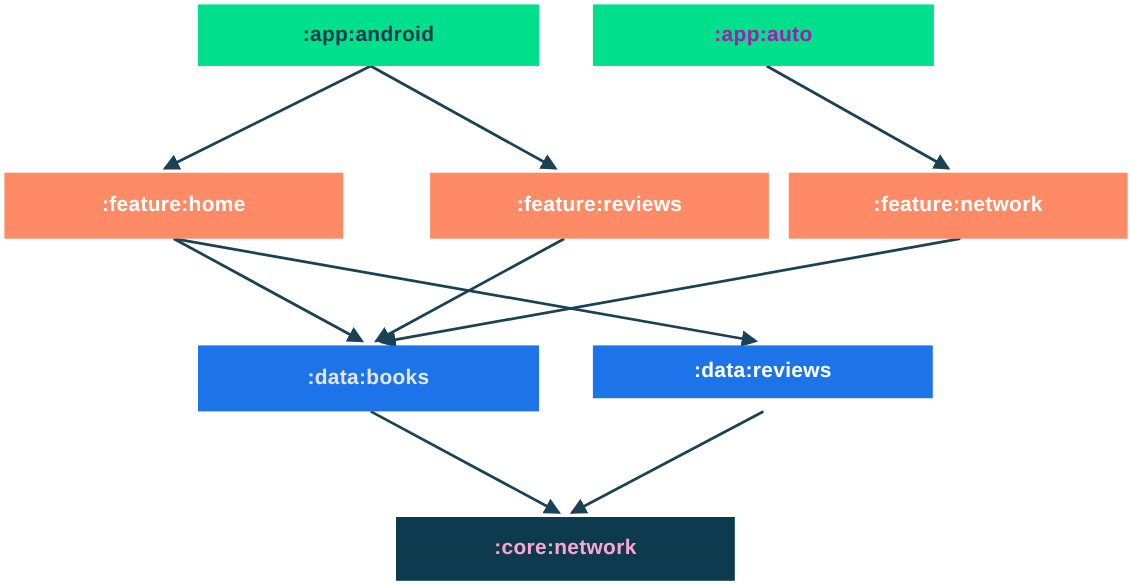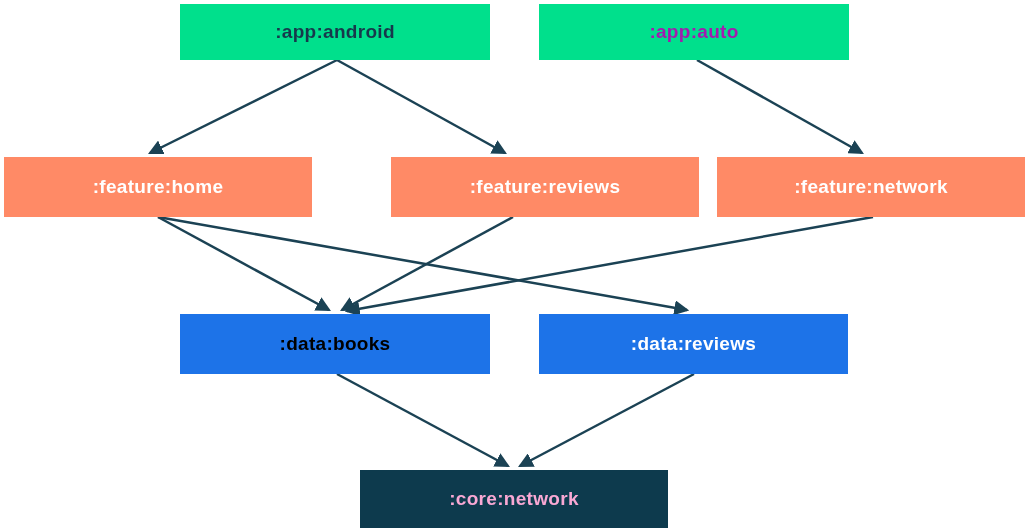--- a/index.html
+++ b/index.html
@@ -67,23 +67,23 @@
       </div>
       <div class="node" style="left: 4px; top: 157px; width: 308px; height: 60px; background: rgb(255, 138, 102); color: rgb(255, 255, 255);">
         <span>:feature:home</span>
       </div>
       <div class="node" style="left: 360px; top: 157px; width: 308px; height: 60px; background: rgb(255, 138, 102); color: rgb(255, 255, 255); margin-left: 31px;">
         <span>:feature:reviews</span>
       </div>
       <div class="node" style="left: 717px; top: 157px; width: 308px; height: 60px; background: rgb(255, 138, 102); color: rgb(255, 255, 255);">
         <span>:feature:network</span>
       </div>
-      <div class="node" style="left: 180px; top: 314px; width: 310px; height: 60px; background: rgb(29, 115, 232); color: #000000;">
+      <div class="node" style="left: 180px; top: 314px; width: 310px; height: 60px; background: rgb(29, 115, 232); color: #e5e5e5;">
         <span>:data:books</span>
       </div>
-      <div class="node" style="left: 539px; top: 314px; width: 309px; height: 60px; background: rgb(29, 115, 232); color: rgb(255, 255, 255);">
+      <div class="node" style="left: 539px; top: 314px; width: 309px; height: 48px; background: rgb(29, 115, 232); color: rgb(255, 255, 255);">
         <span>:data:reviews</span>
       </div>
       <div class="node" style="left: 360px; top: 470px; width: 308px; height: 58px; background: rgb(13, 58, 77); color: #f9a8d4;">
         <span>:core:network</span>
       </div>
     </div>
 </div>
 
 </body></html>

